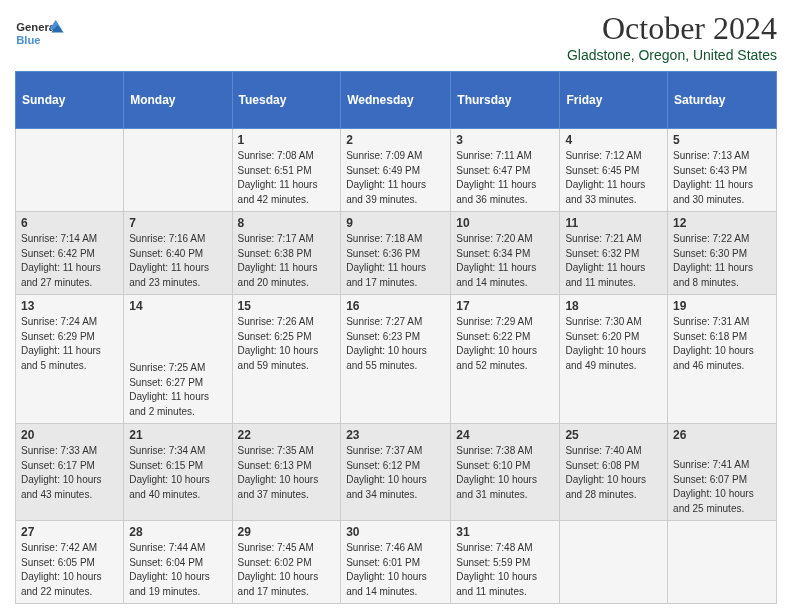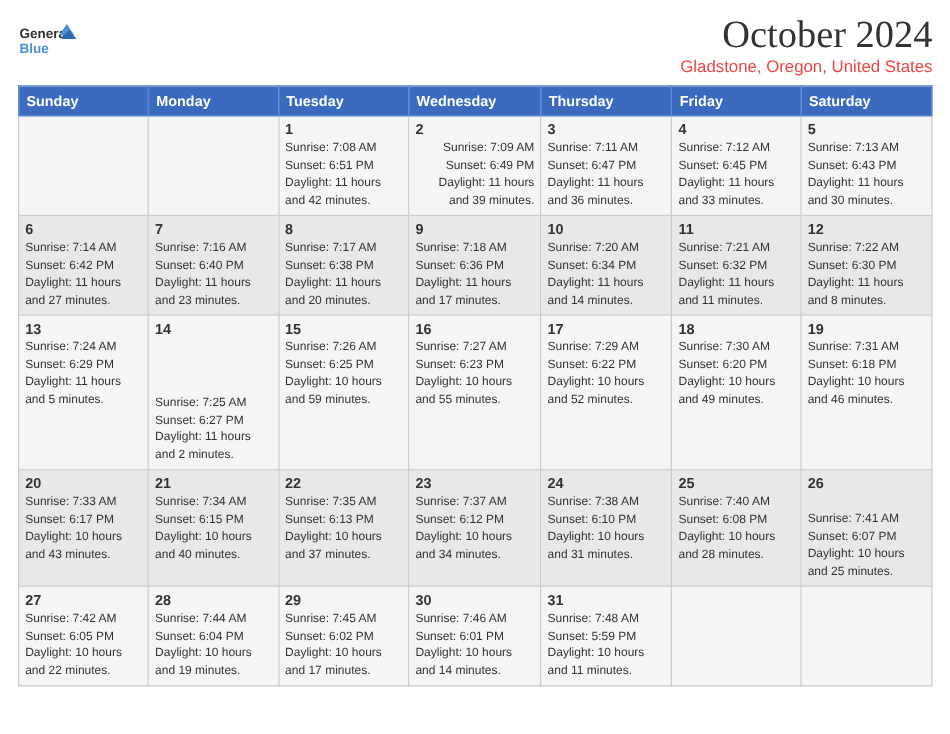--- a/index.html
+++ b/index.html
@@ -29,32 +29,32 @@
       text-align: right;
     }
     .month-title {
       font-size: 32px;
       color: #333;
       font-weight: normal;
       font-family: Liberation Serif, serif;
     }
     .location {
       font-size: 14px;
-      color: #ef4444;
+      color: #14532d;
     }
     .calendar-table {
       width: 100%;
       border-collapse: collapse;
       font-size: 10.5px;
     }
     .calendar-table thead tr th {
       background-color: #3a6bbf;
       color: #fff;
       text-align: left;
-      padding: 5px 6px;
+      padding: 21px 6px;
       font-size: 12px;
       font-weight: bold;
       border: 1px solid #5a8bd0;
     }
     .calendar-table tbody tr td {
       vertical-align: top;
       padding: 4px 5px;
       border: 1px solid #ccc;
       width: 113px;
       min-height: 70px;
@@ -117,21 +117,21 @@
           <td></td>
           <td></td>
           <td>
             <div class="day-number">1</div>
             <div class="day-info" style="white-space: pre-line;">Sunrise: 7:08 AM
 Sunset: 6:51 PM
 Daylight: 11 hours and 42 minutes.</div>
           </td>
           <td>
             <div class="day-number">2</div>
-            <div class="day-info" style="white-space: pre-line; text-align: right;">Sunrise: 7:09 AM
+            <div class="day-info" style="white-space: pre-line;">Sunrise: 7:09 AM
 Sunset: 6:49 PM
 Daylight: 11 hours and 39 minutes.</div>
           </td>
           <td>
             <div class="day-number">3</div>
             <div class="day-info" style="white-space: pre-line;">Sunrise: 7:11 AM
 Sunset: 6:47 PM
 Daylight: 11 hours and 36 minutes.</div>
           </td>
           <td>

